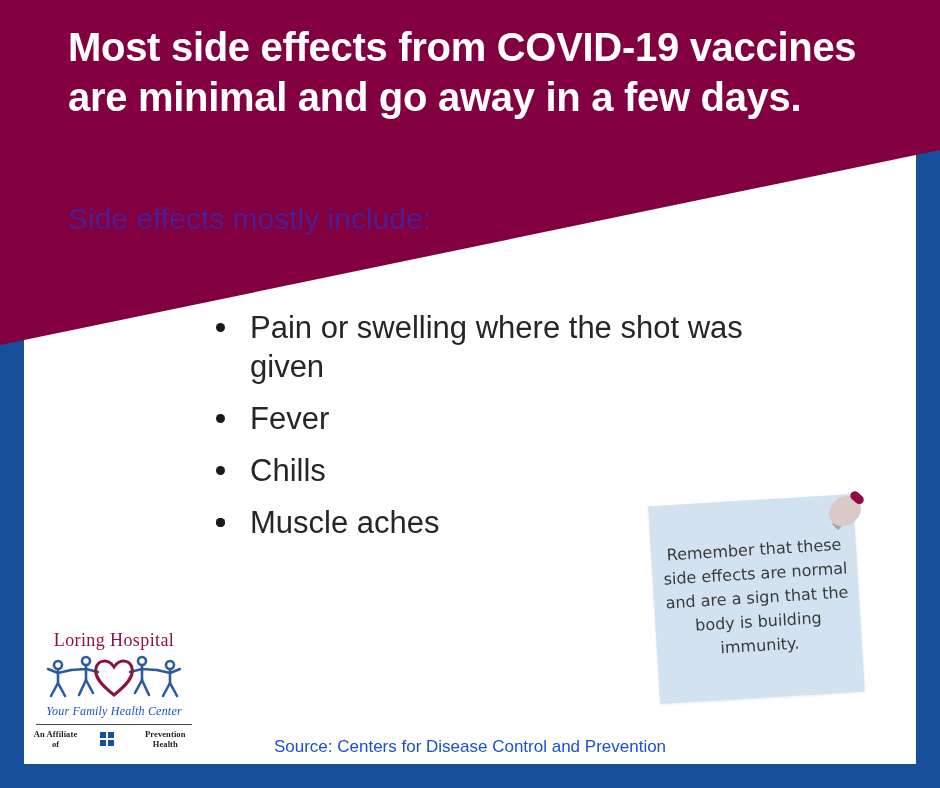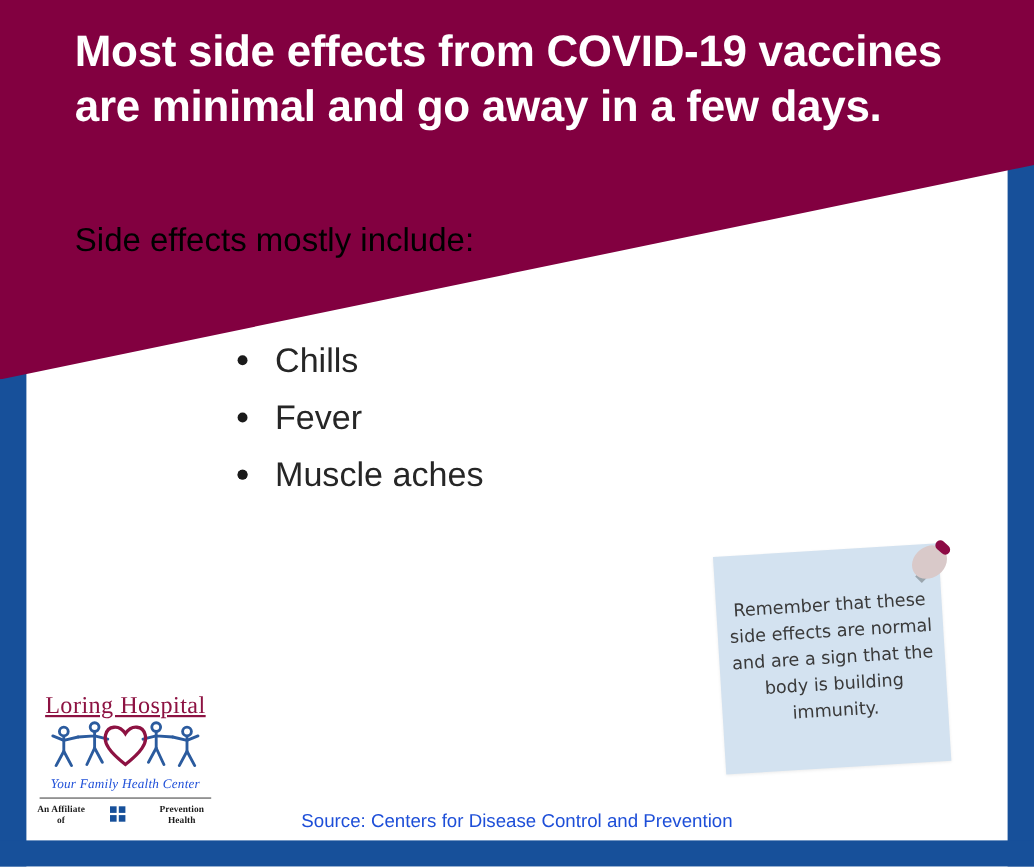--- a/index.html
+++ b/index.html
@@ -51,21 +51,21 @@
     letter-spacing: -0.3px;
     font-family: "Liberation Sans", "DejaVu Sans", sans-serif;
     z-index: 4;
     white-space: pre-line;
   }
 
   .subtitle {
     position: absolute;
     left: 68px;
     top: 200px;
-    color: #000000;
+    color: #4c1d95;
     font-size: 30px;
     font-weight: normal;
     line-height: 38px;
     z-index: 4;
   }
 
   
   .bullet-list {
     position: absolute;
     left: 210px;
@@ -142,24 +142,23 @@
     position: absolute;
     left: 30px;
     top: 630px;
     width: 168px;
     z-index: 2;
     text-align: center;
   }
   .logo-name {
     color: #8d1242;
     font-family: "Liberation Serif", "DejaVu Serif", serif;
-    font-size: 22px;
+    font-size: 18px;
     letter-spacing: 0.4px;
     line-height: 21px;
-    text-decoration: underline;
   }
   .logo-mark { margin: 1px 0 0 0; }
   .logo-tagline {
     color: #1d4ed8;
     font-family: "Liberation Serif", "DejaVu Serif", serif;
     font-style: italic;
     font-size: 12px;
     line-height: 15px;
     letter-spacing: 0.2px;
   }
@@ -213,25 +212,29 @@
 
   <div class="header-band"></div>
 
   <div class="title">Most side effects from COVID-19 vaccines are minimal and go away in a few days.</div>
 
   <div class="subtitle">Side effects mostly include:</div>
 
   <ul class="bullet-list">
     <li class="bullet-item">
       <span class="bullet-dot"></span>
+      <span>Pain or swelling where the shot was given</span>
+    </li>
+    <li class="bullet-item">
+      <span class="bullet-dot"></span>
+      <span>Fever</span>
+    </li>
+    <li class="bullet-item">
+      <span class="bullet-dot"></span>
       <span>Chills</span>
-    </li>
-    <li class="bullet-item">
-      <span class="bullet-dot"></span>
-      <span>Fever</span>
     </li>
     <li class="bullet-item">
       <span class="bullet-dot"></span>
     </li>
     <li class="bullet-item">
       <span class="bullet-dot"></span>
       <span>Muscle aches</span>
     </li>
   </ul>
 

